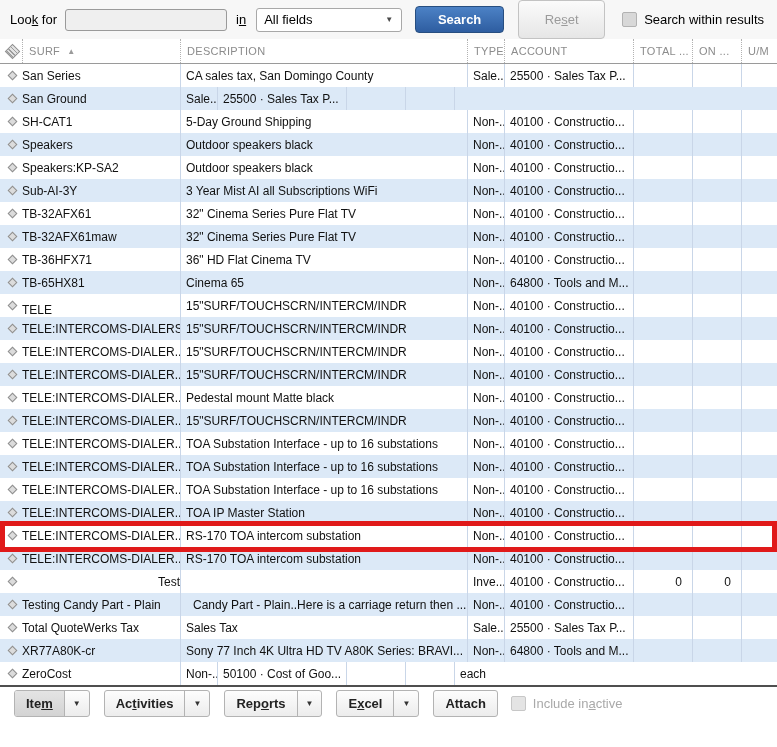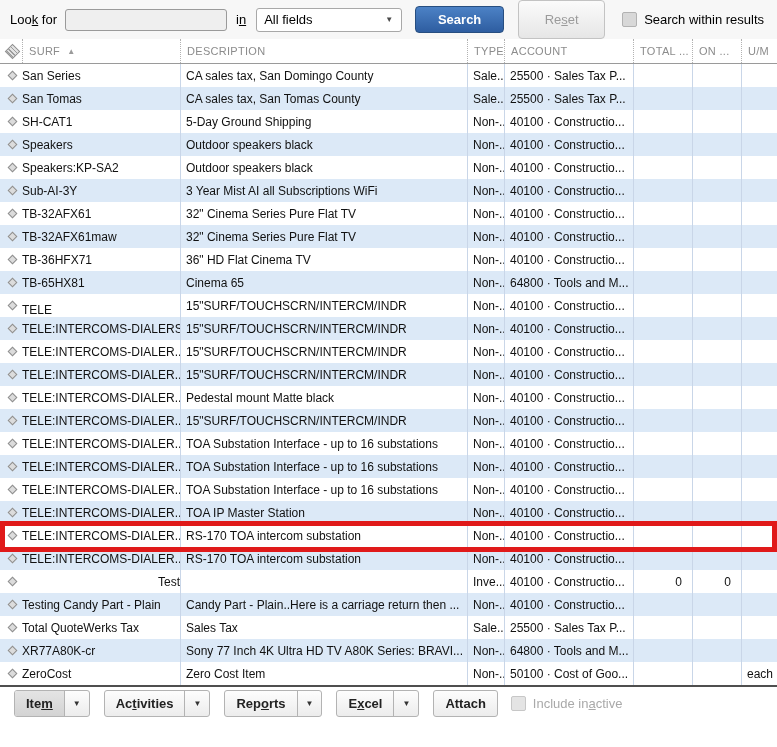--- a/index.html
+++ b/index.html
@@ -139,24 +139,21 @@
         </div>
         <div class="cell b" style="width: 36px;">
           <span class="pl5"></span>
         </div>
       </div>
       <div class="row alt">
         <div class="cell" style="width: 22px;">
           <span class="row-diamond"></span>
         </div>
         <div class="cell" style="width: 158px;">
-          <span>San Tomas</span>
-        </div>
-        <div class="cell b" style="width: 287px;">
-          <span class="pl5">CA sales tax, San Tomas County</span>
+          <span>San Ground</span>
         </div>
         <div class="cell b" style="width: 37px;">
           <span class="pl5">Sale...</span>
         </div>
         <div class="cell b" style="width: 129px;">
           <span class="pl5">25500 · Sales Tax P...</span>
         </div>
         <div class="cell b num" style="width: 59px;">
           <span></span>
         </div>
@@ -713,21 +710,21 @@
           <span class="pl5"></span>
         </div>
       </div>
       <div class="row alt">
         <div class="cell" style="width: 22px;">
           <span class="row-diamond"></span>
         </div>
         <div class="cell" style="width: 158px;">
           <span>Testing Candy Part - Plain</span>
         </div>
-        <div class="cell b" style="width: 287px;">
+        <div class="cell b" style="width: 287px; padding-left: 7px;">
           <span class="pl5">Candy Part - Plain..Here is a carriage return then ...</span>
         </div>
         <div class="cell b" style="width: 37px;">
           <span class="pl5">Non-...</span>
         </div>
         <div class="cell b" style="width: 129px;">
           <span class="pl5">40100 · Constructio...</span>
         </div>
         <div class="cell b num" style="width: 59px;">
           <span></span>
@@ -790,23 +787,20 @@
         <div class="cell b" style="width: 36px;">
           <span class="pl5"></span>
         </div>
       </div>
       <div class="row">
         <div class="cell" style="width: 22px;">
           <span class="row-diamond"></span>
         </div>
         <div class="cell" style="width: 158px;">
           <span>ZeroCost</span>
-        </div>
-        <div class="cell b" style="width: 287px;">
-          <span class="pl5">Zero Cost Item</span>
         </div>
         <div class="cell b" style="width: 37px;">
           <span class="pl5">Non-...</span>
         </div>
         <div class="cell b" style="width: 129px;">
           <span class="pl5">50100 · Cost of Goo...</span>
         </div>
         <div class="cell b num" style="width: 59px;">
           <span></span>
         </div>

